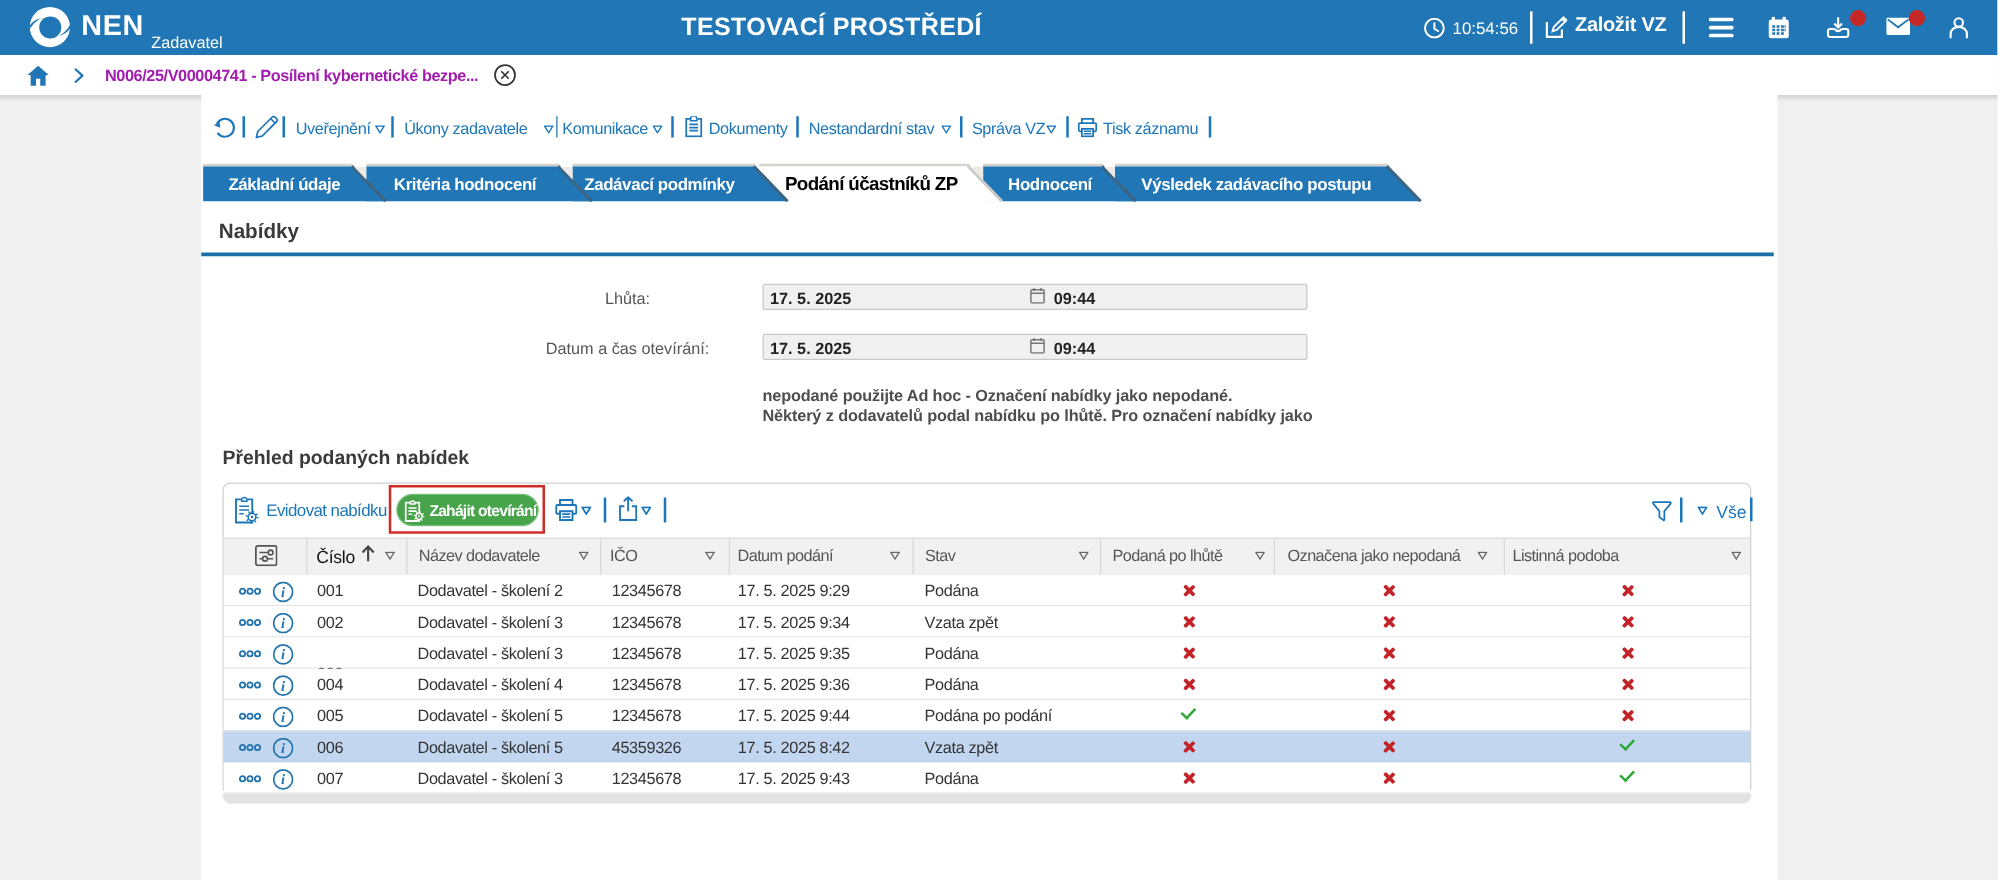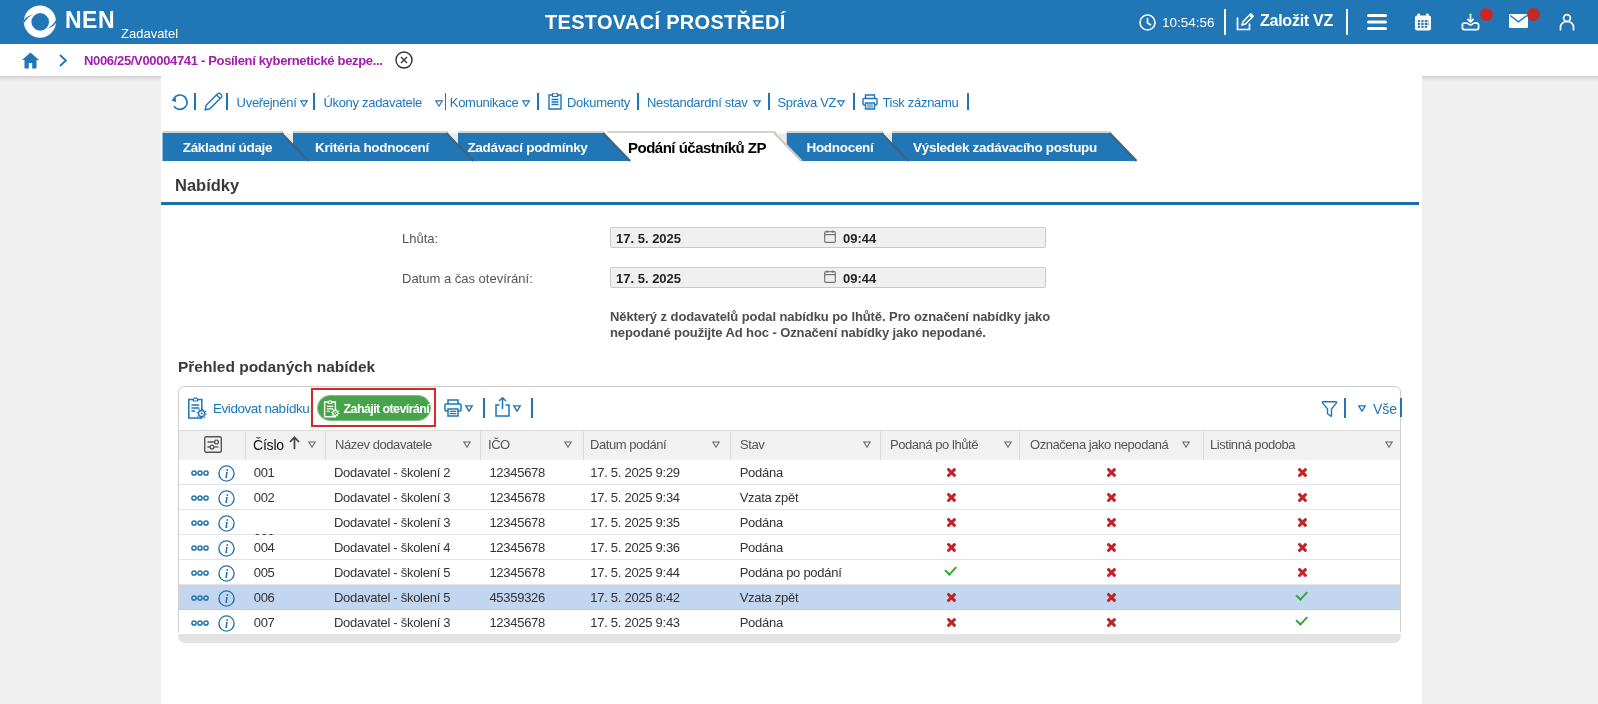--- a/index.html
+++ b/index.html
@@ -7,21 +7,21 @@
 .abs svg{display:block}
 .hdr{left:0;top:0;width:1598px;height:44px;background:#2176b5}
 .wht{color:#fff}
 .crumb{left:0;top:44px;width:1598px;height:32px;background:#fff}
 .crumbshadow{left:0;top:76px;width:1598px;height:5px;background:linear-gradient(to bottom,rgba(0,0,0,0.13),rgba(0,0,0,0))}
 .content{left:161px;top:76px;width:1261px;height:628px;background:#fff}
 .lnk{color:#1b76ba;font-size:13px;letter-spacing:-0.3px;white-space:nowrap}
 .tdiv{width:1.5px;height:17px;background:#1b76ba;top:93px}
 .tabtext{color:#fff;font-weight:bold;font-size:13.5px;letter-spacing:-0.3px;position:absolute;top:140px;text-align:center;white-space:nowrap}
 .rule{left:161px;top:201.5px;width:1258px;height:3px;background:#1d6fa8}
-.lab{font-size:13px;color:#555;text-align:left}
+.lab{font-size:13px;color:#555;text-align:center}
 .field{width:436px;height:21px;background:#f0f0f0;border:1px solid #c9c9c9;border-radius:2px}
 .fbold{font-weight:bold;font-size:13px;color:#222}
 .panel{left:178px;top:386px;width:1223px;height:250px;background:#fff;border:1px solid #cfcfcf;border-radius:6px}
 .th{background:#f1f1f1;border-top:1px solid #dcdcdc;border-bottom:1px solid #d4d4d4}
 .thlab{font-size:13px;color:#555;position:absolute;top:7px;letter-spacing:-0.45px;white-space:nowrap}
 .cell{font-size:13px;color:#333;position:absolute;top:5px;letter-spacing:-0.28px;white-space:nowrap}
 .row{position:absolute;left:179px;width:1221px;height:25px;border-bottom:1px solid #e4e4e4;background:#fff}
 .vline{position:absolute;top:0;width:1px;height:100%;background:#d9d9d9}
 .xm{position:absolute;width:10px;height:10px}
 .xm:before,.xm:after{content:"";position:absolute;left:3.7px;top:-0.5px;width:2.7px;height:11px;background:#c32328;border-radius:1px}
@@ -258,22 +258,22 @@
 <div class="abs fbold" style="left:616px;top:271px">17. 5. 2025</div>
 <div class="abs" style="left:824px;top:270px">
     <svg width="12" height="13" viewBox="0 0 12 13">
       <rect x="0.7" y="1.7" width="10.6" height="10.6" rx="1" stroke="#777" stroke-width="1.2" fill="none"></rect>
       <path d="M0.7 4.6 H11.3" stroke="#777" stroke-width="1.2"></path>
       <path d="M3.2 0.4 v2.4 M8.8 0.4 v2.4" stroke="#777" stroke-width="1.2"></path>
     </svg>
   </div>
 <div class="abs fbold" style="left:843px;top:271px">09:44</div>
 <div class="abs" style="left:610px;top:309px;width:440px;font-weight:bold;font-size:13px;color:#4d4d4d;letter-spacing:-0.1px;line-height:15.5px">
+<div>nepodané použijte Ad hoc - Označení nabídky jako nepodané.</div>
 <div style="text-align:justify;text-align-last:justify">Některý z dodavatelů podal nabídku po lhůtě. Pro označení nabídky jako</div>
-<div>nepodané použijte Ad hoc - Označení nabídky jako nepodané.</div>
 </div>
 <div class="abs" style="left:178px;top:358px;font-weight:bold;font-size:15.5px;color:#3a3a3a">Přehled podaných nabídek</div>
 
 <div class="abs panel"></div>
 <div class="abs" style="left:178px;top:635px;width:1223px;height:8px;background:#e3e3e3;border-radius:0 0 7px 7px"></div>
 
 <div class="abs" style="left:187px;top:396px">
     <svg width="22" height="25" viewBox="0 0 22 25">
       <path d="M6 3.5 H1.8 V22 H14.8 V3.5 H11" stroke="#1b76ba" stroke-width="1.5" fill="none"></path>
       <path d="M6.4 5 V3.2 A2.3 2.1 0 0 1 10.6 3.2 V5 Z" stroke="#1b76ba" stroke-width="1.2" fill="none"></path>

